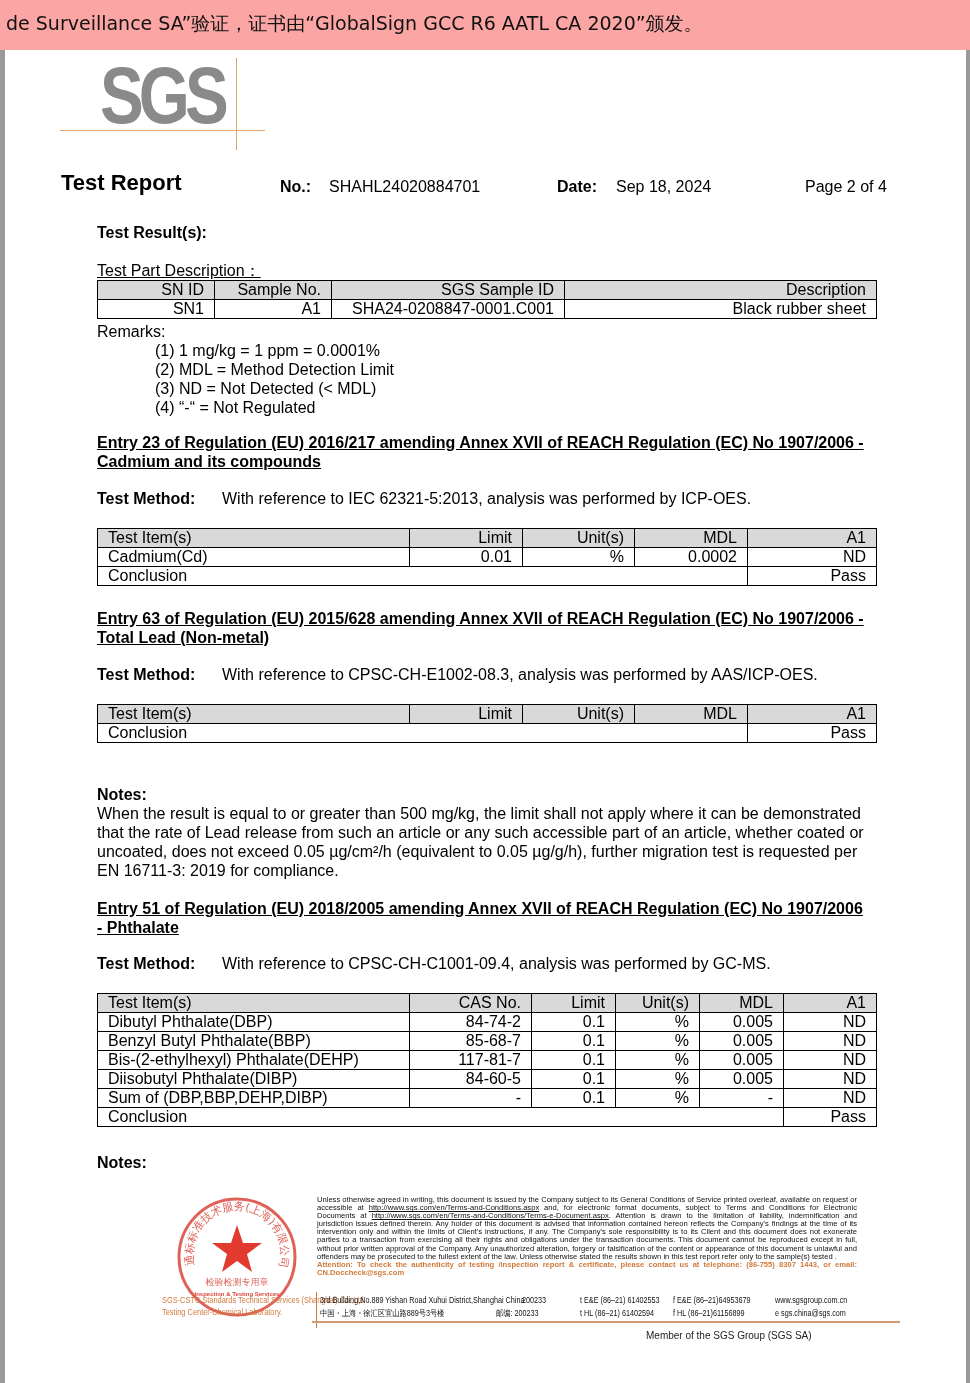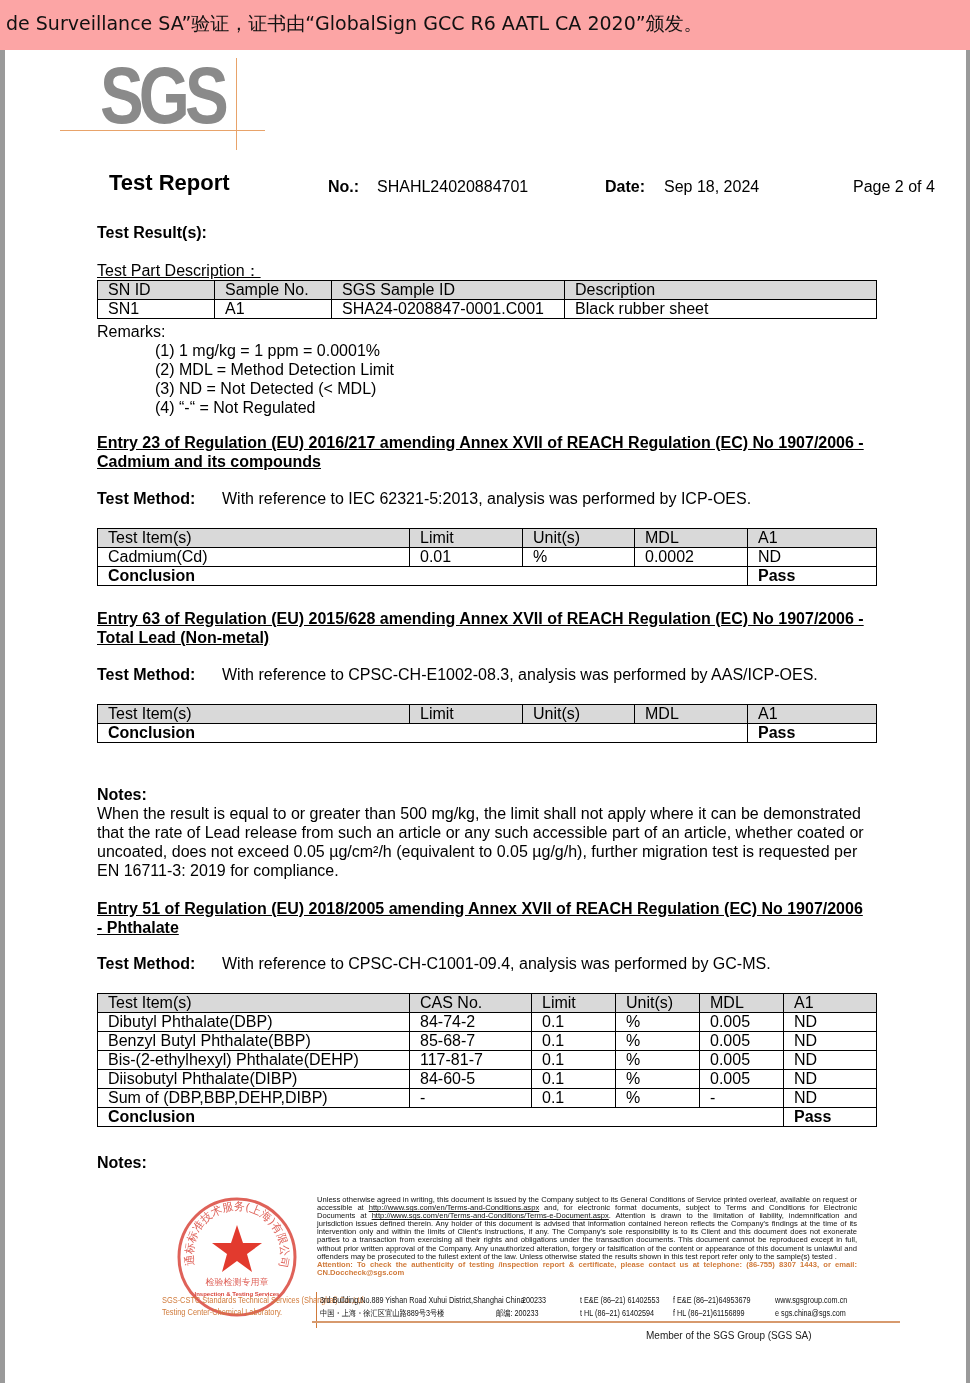--- a/index.html
+++ b/index.html
@@ -22,38 +22,38 @@
   .logo-wrap { position:absolute; left:60px; top:58px; width:210px; height:80px; }
   .logo-text {
     position:absolute; left:40px; top:-2px;
     font-family: "Liberation Sans", sans-serif; font-weight:bold;
     font-size: 80px; letter-spacing:-6px; color:#8a8a8a;
     transform: scaleX(0.82); transform-origin: left top; line-height: 80px;
   }
   .logo-hline { position:absolute; left:0; top:72px; width:205px; height:1px; background:#e8a36a; }
   .logo-vline { position:absolute; left:176px; top:0; width:1px; height:92px; background:#e8a36a; }
 
-  .hdr { position:absolute; top:170px; font-size:16px;margin-left:48px; }
+  .hdr { position:absolute; top:170px; font-size:16px; }
   .hdr-title { left:61px; top:170px; font-size:22px; font-weight:bold; }
   .hdr-no-label { left:280px; top:178px; font-weight:bold; }
   .hdr-no { left:329px; top:178px; }
   .hdr-date-label { left:557px; top:178px; font-weight:bold; }
   .hdr-date { left:616px; top:178px; }
   .hdr-page { left:805px; top:178px; }
 
   .section { position:absolute; left:97px; width:780px; }
   .bold { font-weight:bold; }
   .u { text-decoration: underline; }
   .txt { font-size:16px; line-height:19px; }
 
   table.grid { border-collapse: collapse; width: 780px; font-size:16px; }
   table.grid td { border: 1px solid #000; padding: 0 10px; height: 18px; line-height: 18px; white-space: nowrap; }
   table.grid tr.head td { background: #d9d9d9; }
-  table.grid td.c { text-align: left; }
-  table.grid tr.concl td { font-weight:bold; }
+  table.grid td.c { text-align: right; }
+  table.grid tr.concl td { font-weight:normal; }
   table.grid tr.concl td.first { border-right:none; }
   table.grid tr.concl td.blank { border-left:none; border-right:1px solid #000; }
 
   .remarks-list { padding-left: 58px; }
   .entry-heading { font-weight:bold; font-size:16px; line-height:19px; text-decoration: underline; }
   .method-row { font-size:16px; line-height:19px; }
   .method-row .label { font-weight:bold; display:inline-block; width:125px; }
 
   
   .stamp { position:absolute; left:175px; top:1195px; width:124px; height:124px; }

